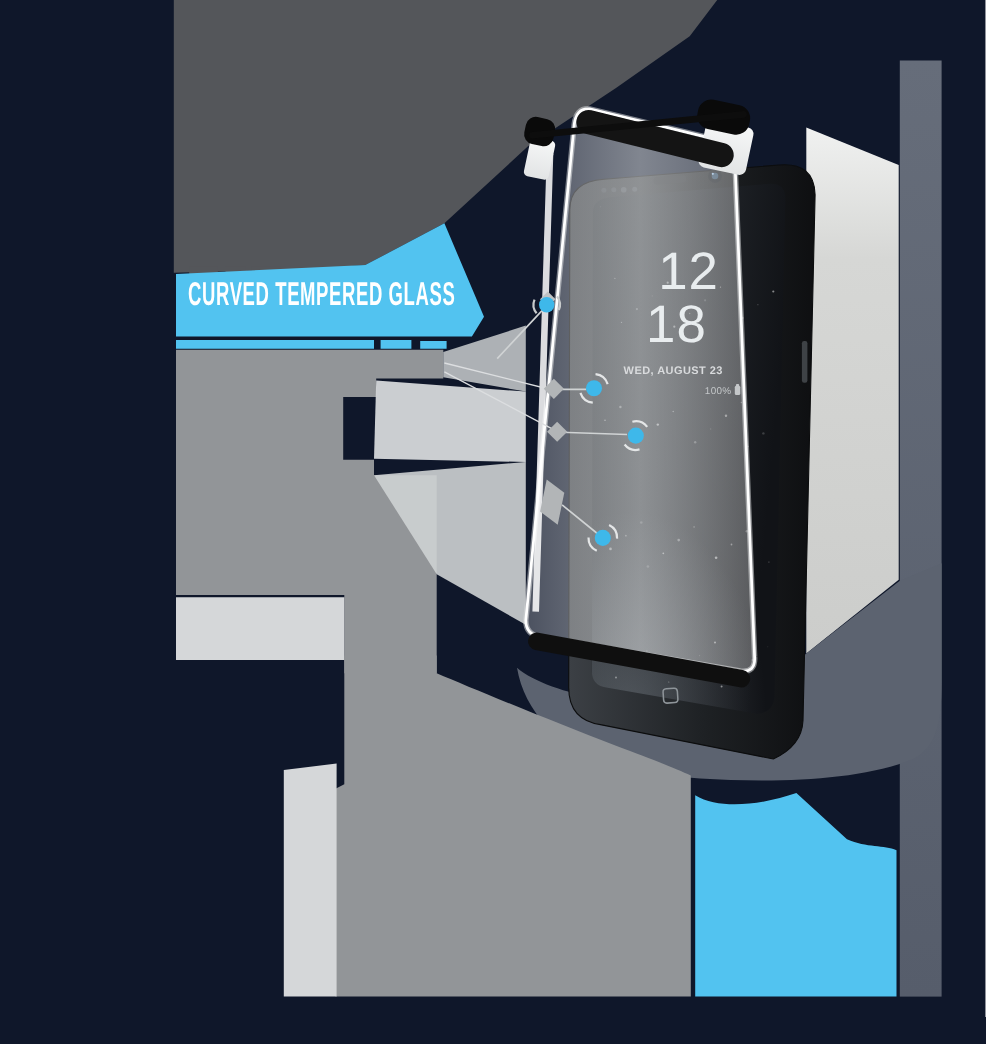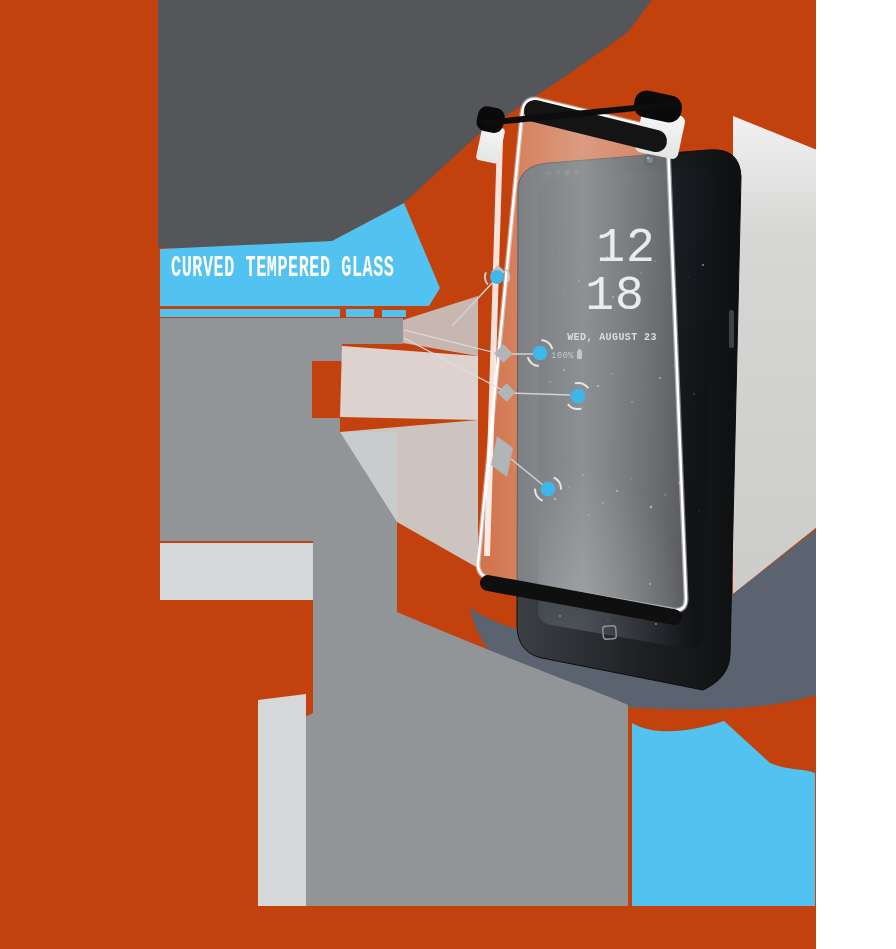--- a/index.html
+++ b/index.html
@@ -1,28 +1,28 @@
 <!DOCTYPE html>
 <html style="--accent-blue: #52c3f0; --callout-blue: #3eb8ea; --dark-gray: #54565a; --mid-gray: #929598; --light-gray: #d5d7d9; --band-gray: #d2d3d1; --slate: #5a6170;"><head>
 <meta charset="utf-8">
 <style>
   html,body{margin:0;padding:0;background:#fff;}
-  .stage{position:relative;width:816px;height:949px;overflow:hidden;background:#c2410c;
-         font-family:Liberation Mono, monospace;}
+  .stage{position:relative;width:896px;height:949px;overflow:hidden;background:#0f172a;
+         font-family:Liberation Sans, sans-serif;}
   .stage svg{position:absolute;left:0;top:0;}
   .overlay{position:absolute;white-space:nowrap;}
   .banner-text{left:171px;top:252px;font-size:30px;line-height:32px;font-weight:bold;
     color:#ffffff;letter-spacing:1px;transform:scaleX(.56);transform-origin:left top;}
   .clock{left:588px;width:76px;text-align:center;font-size:48px;line-height:48px;
     font-weight:400;color:rgba(238,242,244,.95);letter-spacing:1px;}
   .clock-hour{top:224px;}
   .clock-min{top:272px;left:577px;}
   .screen-date{left:551px;width:122px;text-align:center;top:332px;font-size:10px;
     font-weight:bold;color:#d9dbdd;letter-spacing:.4px;}
-  .battery-row{left:551px;width:122px;text-align:left;top:350px;font-size:9px;
+  .battery-row{left:551px;width:122px;text-align:right;top:350px;font-size:9px;
     color:#c4c7c9;letter-spacing:.3px;}
   .battery-glyph{display:inline-block;width:5px;height:8px;margin-left:3px;
     background:#c4c7c9;border-radius:1px;position:relative;top:1px;}
   .battery-glyph:before{content:"";position:absolute;left:1px;top:-2px;width:3px;height:2px;
     background:#c4c7c9;border-radius:1px 1px 0 0;}
 </style>
 </head>
 <body>
 
 <div class="stage">

